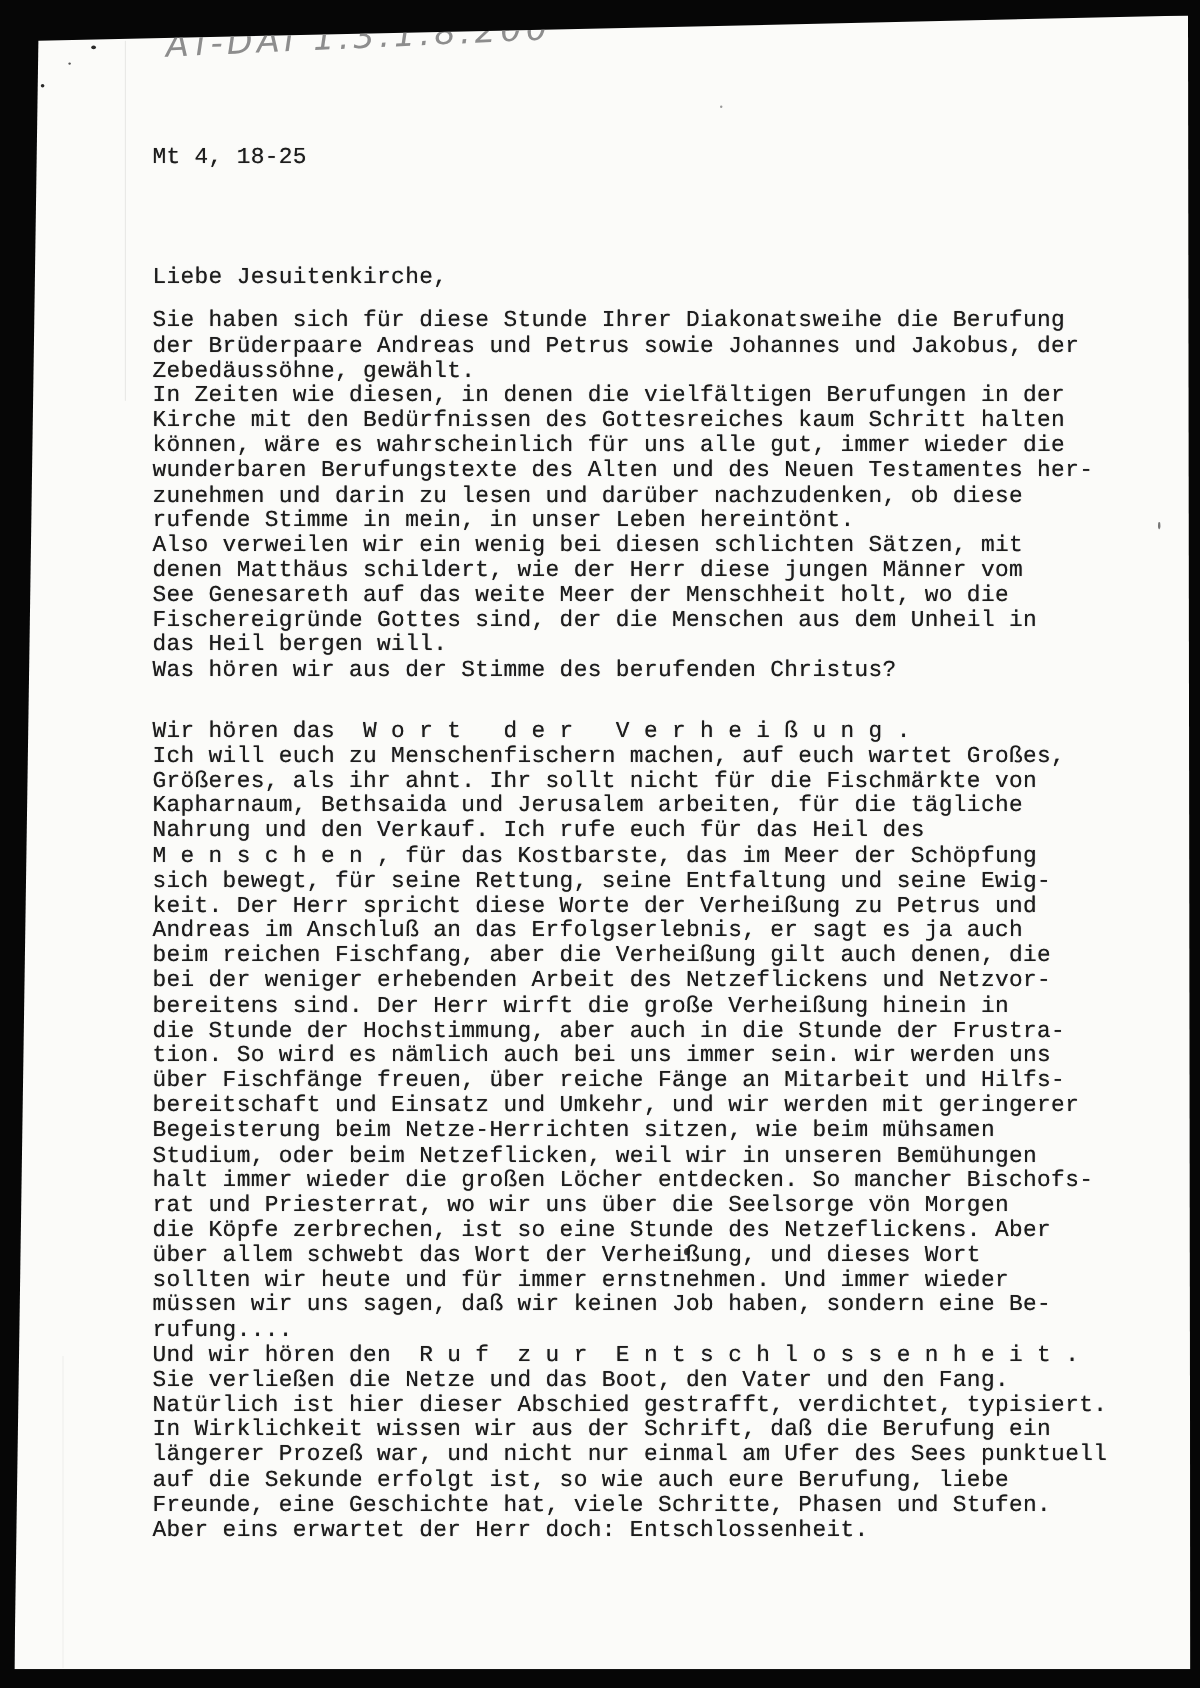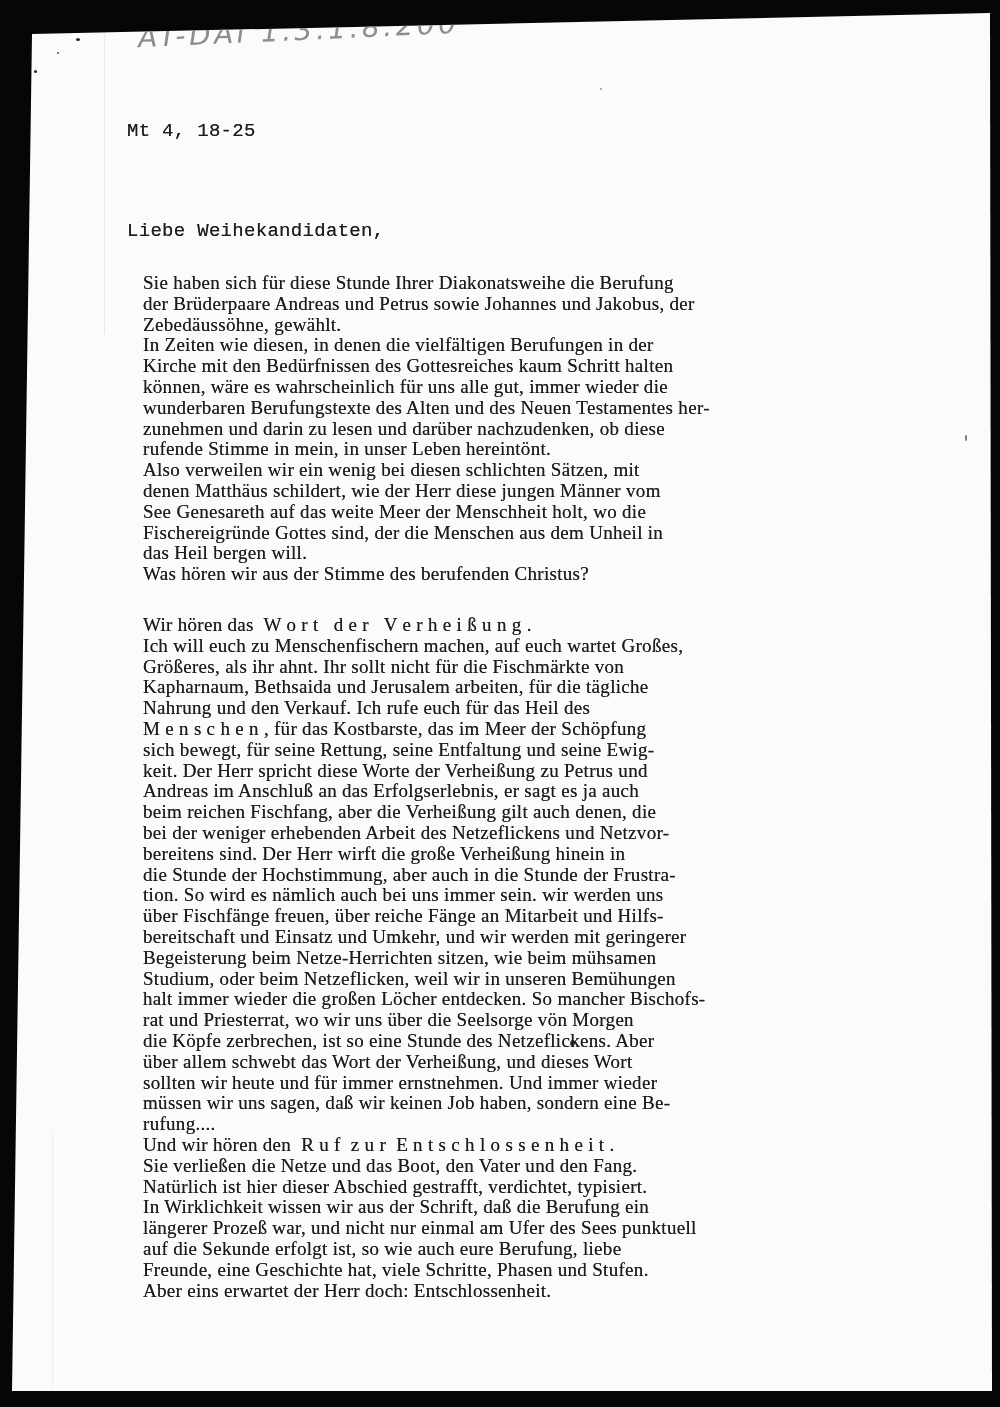--- a/index.html
+++ b/index.html
@@ -23,21 +23,21 @@
     font-size:19px;
     letter-spacing:0.3px;
     color:#1c1c1c;
     text-shadow:0 0 0.6px rgba(25,25,25,0.75);
     white-space:pre;
   }
   .header{left:127px;top:42px;line-height:22px;}
   .scripture{left:127px;top:120px;}
   .title{left:127px;top:162px;}
   .salutation{left:127px;top:220px;}
-  pre.para{margin:16px;line-height:20.8px;font-family:Liberation Serif, serif;}
+  pre.para{margin:0;line-height:20.8px;}
   #para1{left:127px;top:257px;}
   #para2{left:127px;top:599px;}
   
   .handwriting{
     position:absolute;left:138px;top:14px;
     font-family:"DejaVu Sans",sans-serif;
     font-style:italic;
     font-size:28px;
     letter-spacing:3.5px;
     color:#8d8d8d;
@@ -72,21 +72,21 @@
   <span class="speck s6"></span>
 
   <div class="handwriting">AT-DAI 1.3.1.8.200</div>
 
   <div class="typed header">
   </div>
 
   <div class="typed scripture">Mt 4, 18-25</div>
 
 
-  <div class="typed salutation">Liebe Weihekandidaten,</div>
+  <div class="typed salutation">Liebe Jesuitenkirche,</div>
 
   <pre class="typed para" id="para1">Sie haben sich für diese Stunde Ihrer Diakonatsweihe die Berufung
 der Brüderpaare Andreas und Petrus sowie Johannes und Jakobus, der
 Zebedäussöhne, gewählt.
 In Zeiten wie diesen, in denen die vielfältigen Berufungen in der
 Kirche mit den Bedürfnissen des Gottesreiches kaum Schritt halten
 können, wäre es wahrscheinlich für uns alle gut, immer wieder die
 wunderbaren Berufungstexte des Alten und des Neuen Testamentes her-
 zunehmen und darin zu lesen und darüber nachzudenken, ob diese
 rufende Stimme in mein, in unser Leben hereintönt.

